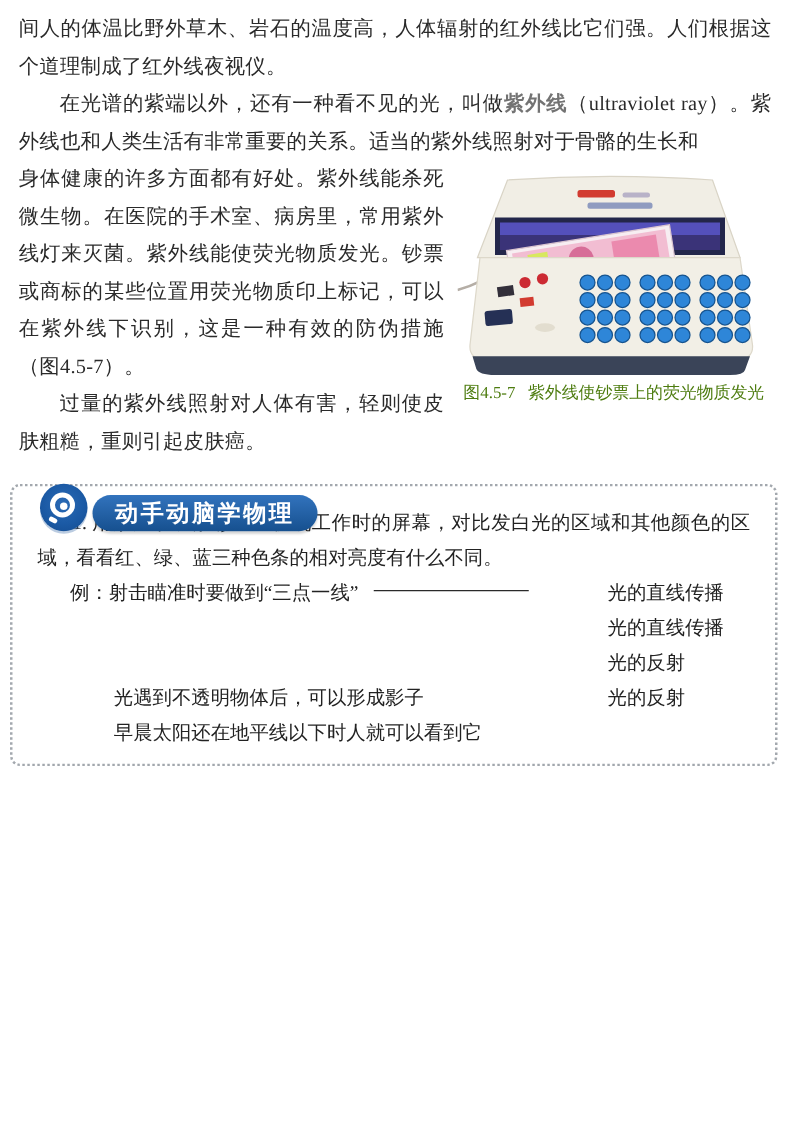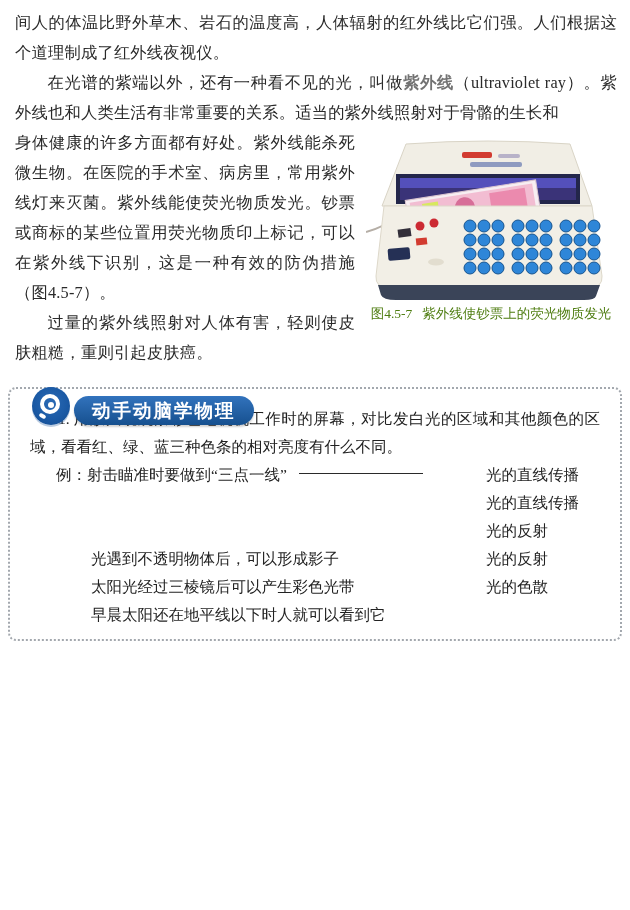--- a/index.html
+++ b/index.html
@@ -199,25 +199,20 @@
       <div class="m-row">
         <span class="m-gap"></span>
         <span class="m-right">光的反射</span>
       </div>
       <div class="m-row">
         <span class="m-left plain">光遇到不透明物体后，可以形成影子</span>
         <span class="m-gap"></span>
         <span class="m-right">光的反射</span>
       </div>
       <div class="m-row">
-        <span class="m-left plain">太阳光经过三棱镜后可以产生彩色光带</span>
-        <span class="m-gap"></span>
-        <span class="m-right">光的色散</span>
-      </div>
-      <div class="m-row">
         <span class="m-left plain">早晨太阳还在地平线以下时人就可以看到它</span>
         <span class="m-gap"></span>
         <span class="m-right"></span>
       </div>
 
     </div>
   </div>
 </div>
 
 </body></html>

